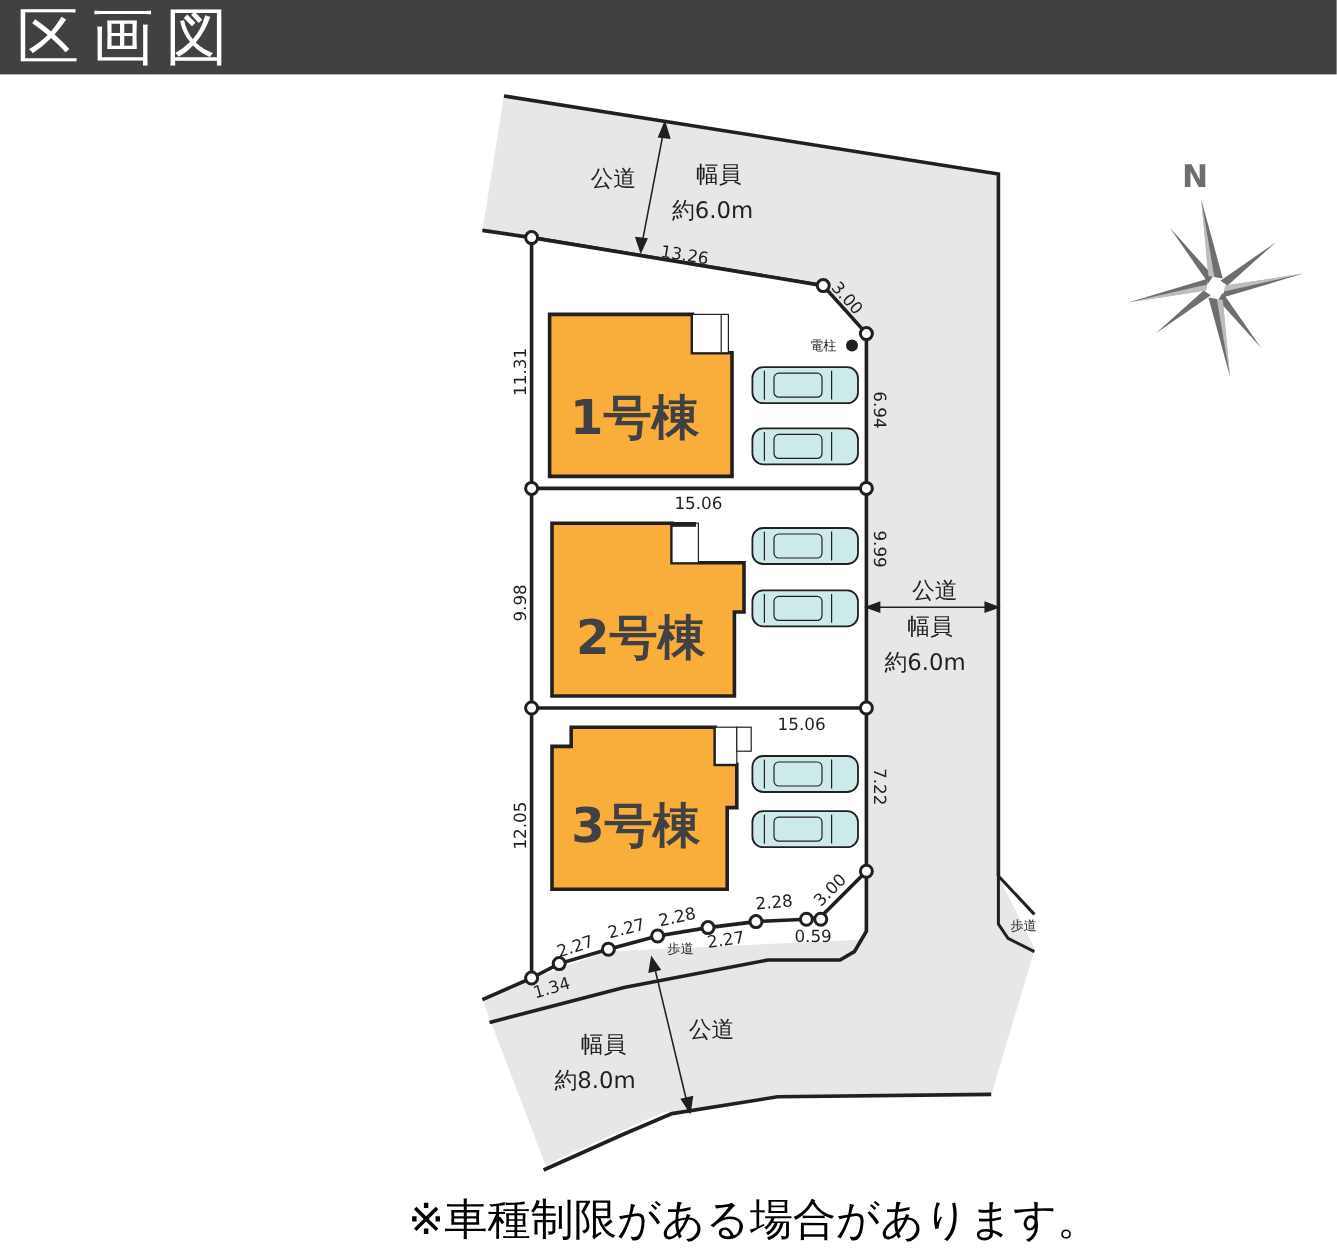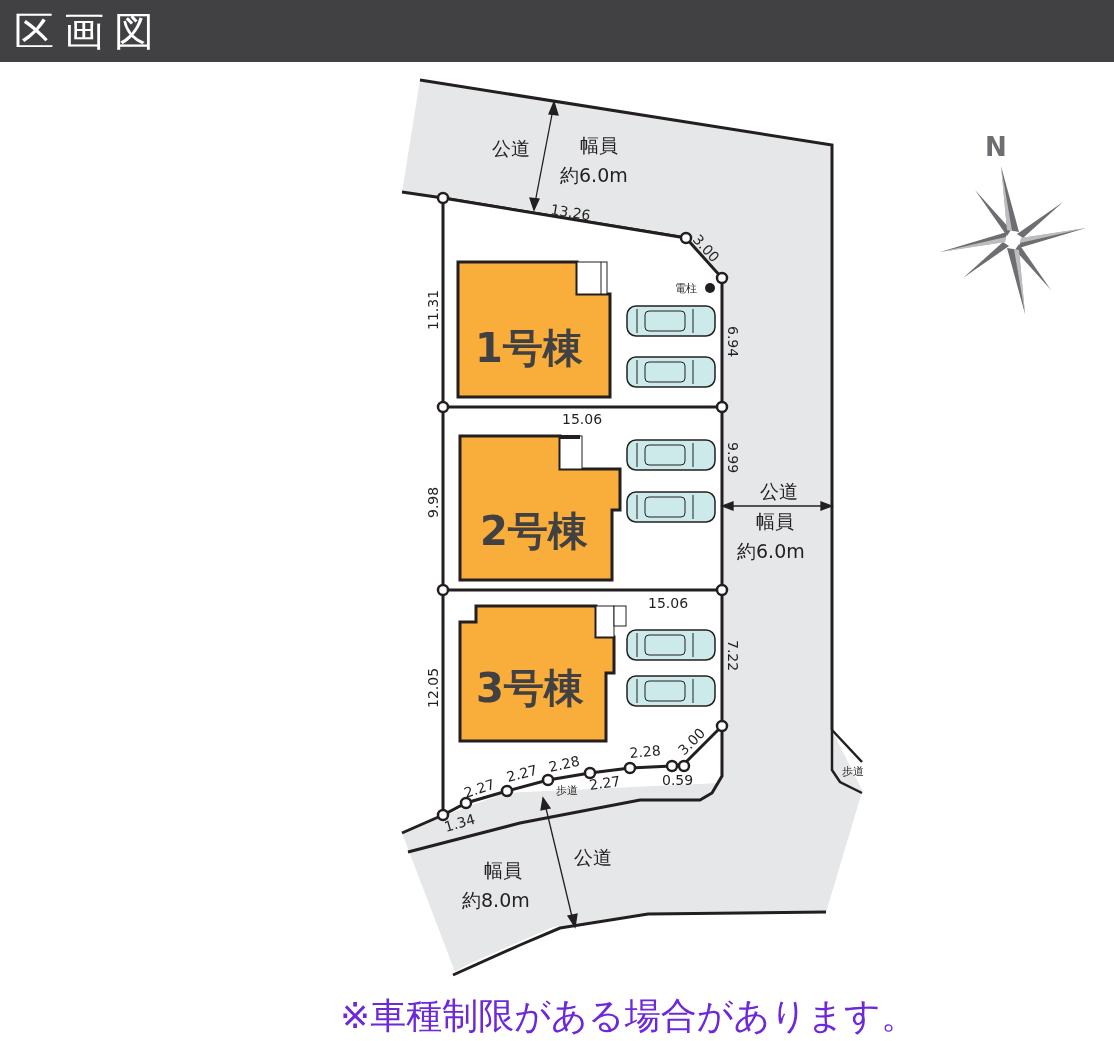--- a/index.html
+++ b/index.html
@@ -1,28 +1,28 @@
 <!DOCTYPE html>
 <html><head>
 <meta charset="utf-8">
 <style>
   html, body { margin: 0; padding: 0; background: #ffffff; }
   body { width: 1114px; height: 1041px; position: relative; overflow: hidden;
          font-family: "DejaVu Sans", "Liberation Sans", sans-serif; }
   .header { position: absolute; left: 0; top: 0; width: 1114px; height: 62px; background: #414042; }
   .header-title { position: absolute; left: 14px; top: 4px; color: #ffffff;
-                  font-family: "DejaVu Serif", "Liberation Serif", serif; font-size: 40px;
+                  font-family: "DejaVu Serif", "Liberation Serif", serif; font-size: 52px;
                   letter-spacing: 10px; line-height: 54px; }
   svg.plan { position: absolute; left: 0; top: 0; }
   .lbl { font-family: "DejaVu Sans", "Liberation Sans", sans-serif; fill: #231f20; }
   .dim { font-size: 14px; }
   .road { font-size: 19px; }
   .small { font-size: 11px; }
   .bld { font-size: 40px; font-weight: bold; fill: #414042; }
-  .note { position: absolute; left: 340px; top: 992px; font-size: 36px; color: #6d28d9;
+  .note { position: absolute; left: 340px; top: 992px; font-size: 36px; color: #000000;
           font-family: "DejaVu Sans", "Liberation Sans", sans-serif; white-space: nowrap; }
 </style>
 </head>
 <body>
 
 <div class="header">
   <div class="header-title">区画図</div>
 </div>
 
 <svg class="plan" width="1114" height="1041" viewBox="0 0 1114 1041">

